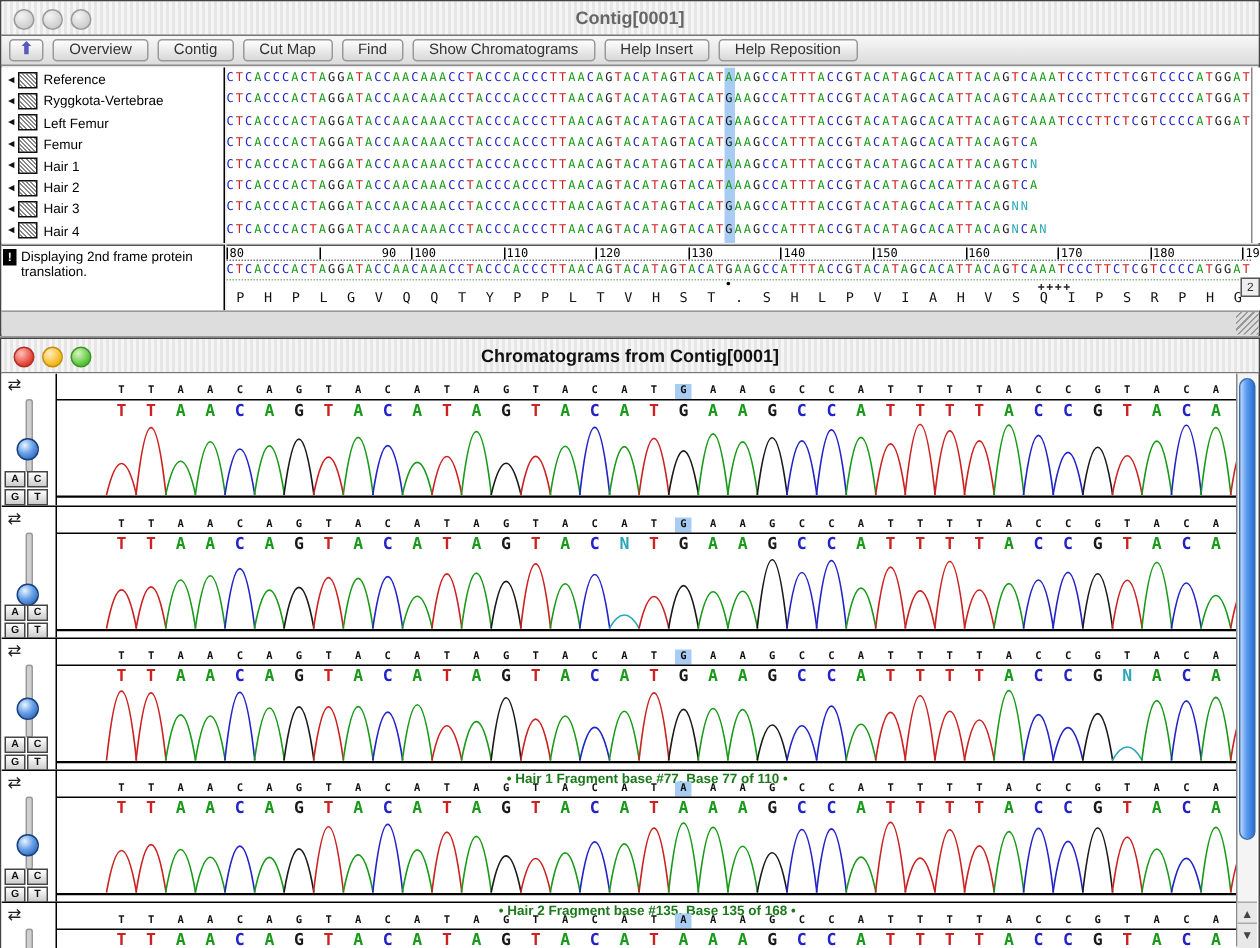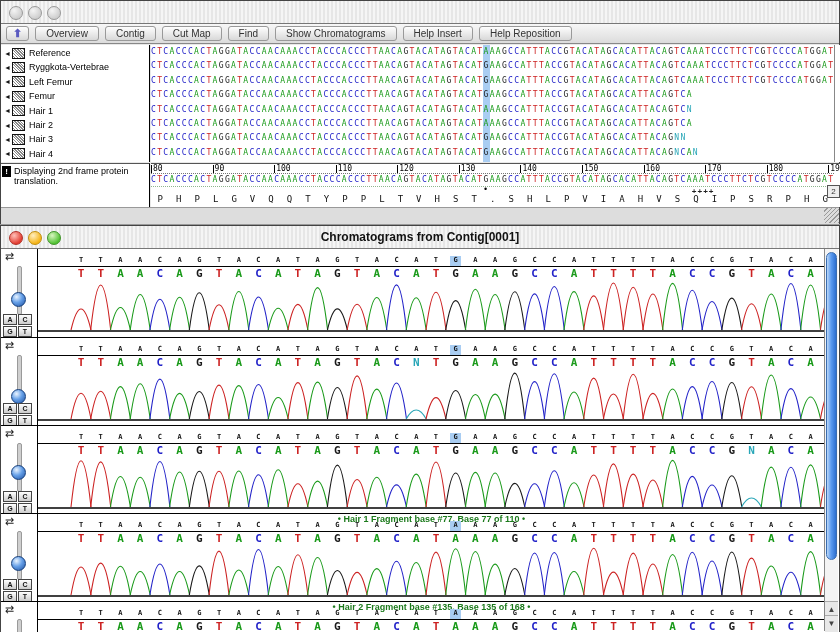--- a/index.html
+++ b/index.html
@@ -95,20 +95,21 @@
 </head>
 <body>
 
 <div id="stage">
 
   <section class="win" id="contig-win">
     <div class="titlebar">
       <span class="light l1"></span>
       <span class="light l2"></span>
       <span class="light l3"></span>
+      <span class="title">Contig[0001]</span>
     </div>
     <div id="toolbar">
         <button class="tbtn nav">⬆</button>
         <button class="tbtn">Overview</button>
         <button class="tbtn">Contig</button>
         <button class="tbtn">Cut Map</button>
         <button class="tbtn">Find</button>
         <button class="tbtn">Show Chromatograms</button>
         <button class="tbtn">Help Insert</button>
         <button class="tbtn">Help Reposition</button>
@@ -966,21 +967,21 @@
     <div id="topstrip"></div>
     <div id="footer-left">
       <div id="note-ic">!</div>
       <div id="note-tx">Displaying 2nd frame protein translation.</div>
     </div>
     <div id="footer-right">
       <div id="ruler">
           <div class="tick" style="left: 0px;"></div>
           <span class="ticklbl" style="left: 2px;">80</span>
           <div class="tick" style="left: 61.57px;"></div>
-          <span class="ticklbl" style="left: 63.57px;">90</span>
+          <span class="ticklbl" style="left: 63.57px; padding-left: 40px;">90</span>
           <div class="tick" style="left: 123.14px;"></div>
           <span class="ticklbl" style="left: 125.14px;">100</span>
           <div class="tick" style="left: 184.71px;"></div>
           <span class="ticklbl" style="left: 186.71px;">110</span>
           <div class="tick" style="left: 246.28px;"></div>
           <span class="ticklbl" style="left: 248.28px;">120</span>
           <div class="tick" style="left: 307.85px;"></div>
           <span class="ticklbl" style="left: 309.85px;">130</span>
           <div class="tick" style="left: 369.42px;"></div>
           <span class="ticklbl" style="left: 371.42px;">140</span>

